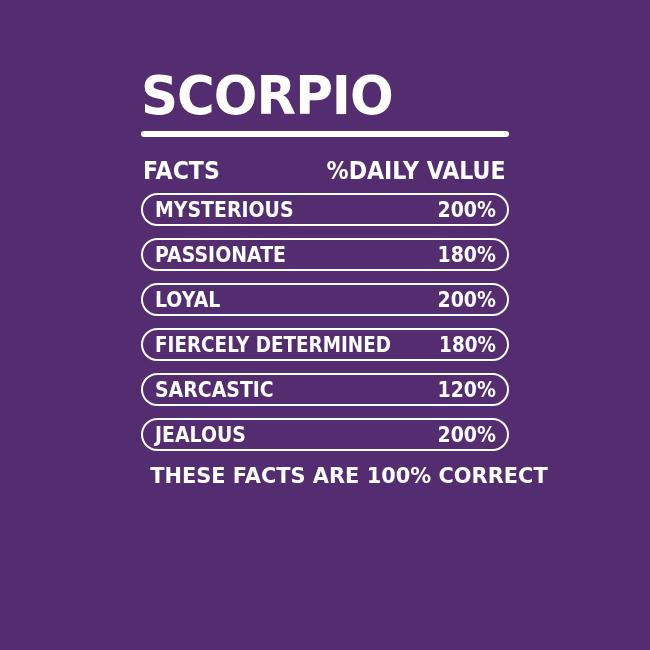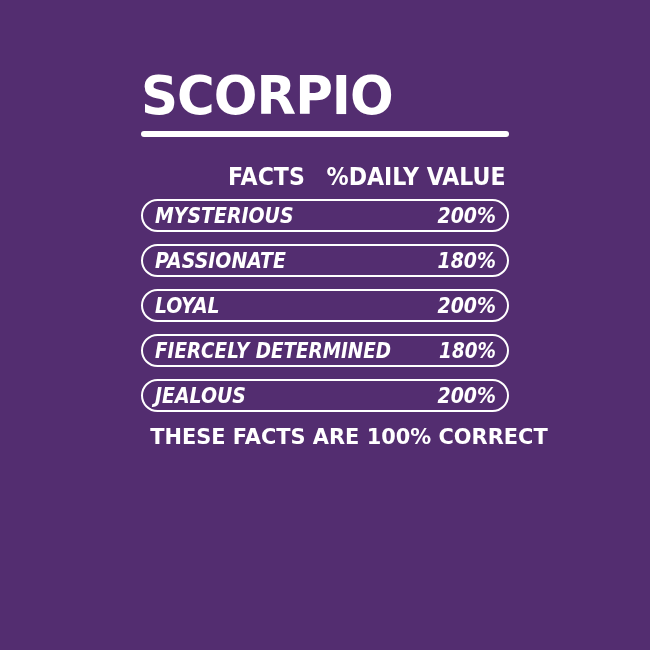--- a/index.html
+++ b/index.html
@@ -48,23 +48,23 @@
     width: 100%;
     height: 6px;
     background: #ffffff;
     border-radius: 3px;
     margin-top: 7px;
   }
 
   
   .col-headers {
     display: flex;
-    justify-content: flex-end;
+    justify-content: space-between;
     align-items: baseline;
-    margin-top: 27px;
+    margin-top: 21px;
     padding: 0 3px 0 2px;
   }
   .col-header {
     font-family: "DejaVu Sans", sans-serif;
     font-weight: bold;
     font-size: 24px;
     line-height: 26px;
     color: #ffffff;
     letter-spacing: 0px;
     white-space: nowrap;
@@ -83,21 +83,20 @@
   .fact-row {
     position: relative;
     height: 33px;
     border: 2px solid #ffffff;
     border-radius: 17px;
     box-sizing: border-box;
     display: flex;
     align-items: center;
     justify-content: space-between;
     padding: 0 11px 0 12px;
-    font-style: italic;
   }
   .fact-label,
   .fact-value {
     font-family: "DejaVu Sans", sans-serif;
     font-weight: bold;
     font-size: 21px;
     line-height: 22px;
     color: #ffffff;
     white-space: nowrap;
     transform: scaleX(0.90);
@@ -153,20 +152,24 @@
       <div class="fact-row">
         <span class="fact-label">LOYAL</span>
         <span class="fact-value">200%</span>
       </div>
 
       <div class="fact-row tight">
         <span class="fact-label">FIERCELY DETERMINED</span>
         <span class="fact-value">180%</span>
       </div>
 
+      <div class="fact-row">
+        <span class="fact-label">SARCASTIC</span>
+        <span class="fact-value">120%</span>
+      </div>
 
 
       <div class="fact-row">
         <span class="fact-label">JEALOUS</span>
         <span class="fact-value">200%</span>
       </div>
 
     </div>
 
     <div class="footer">THESE FACTS ARE 100% CORRECT</div>

